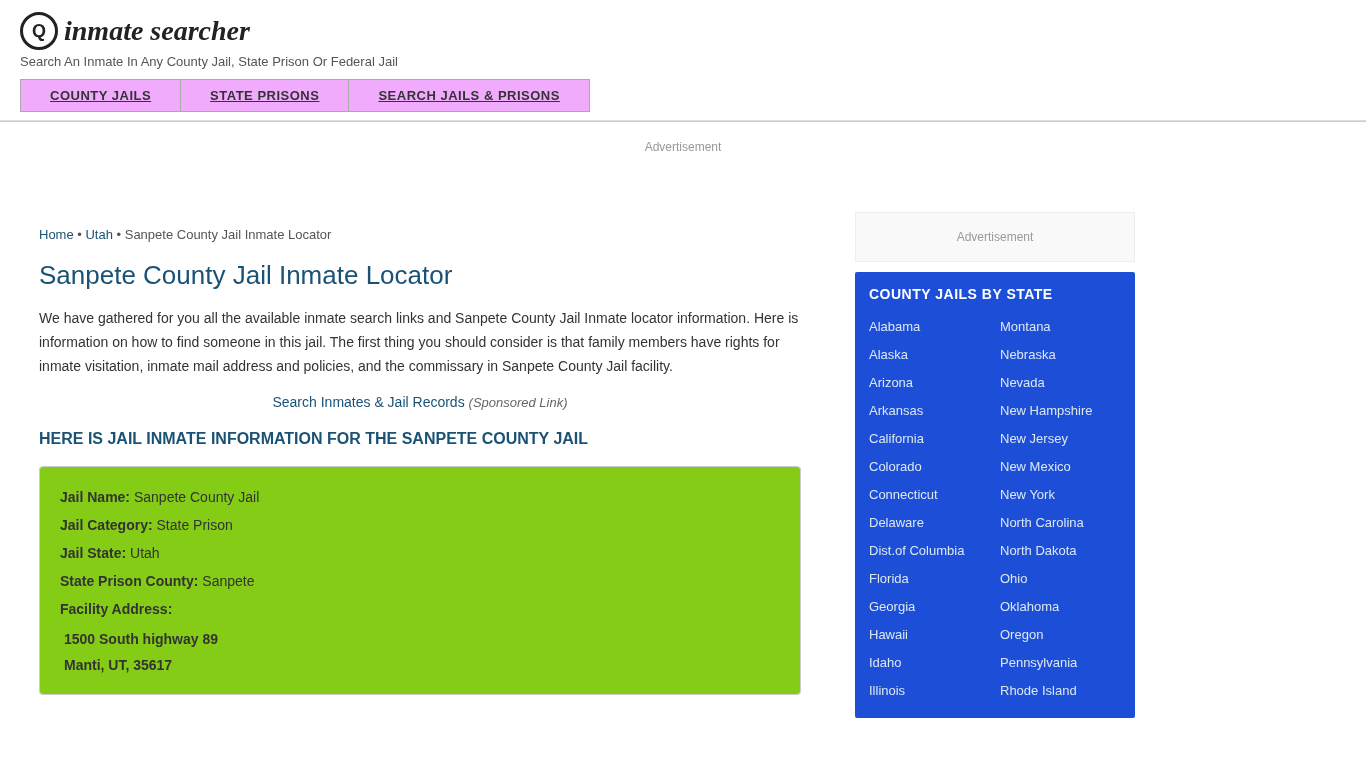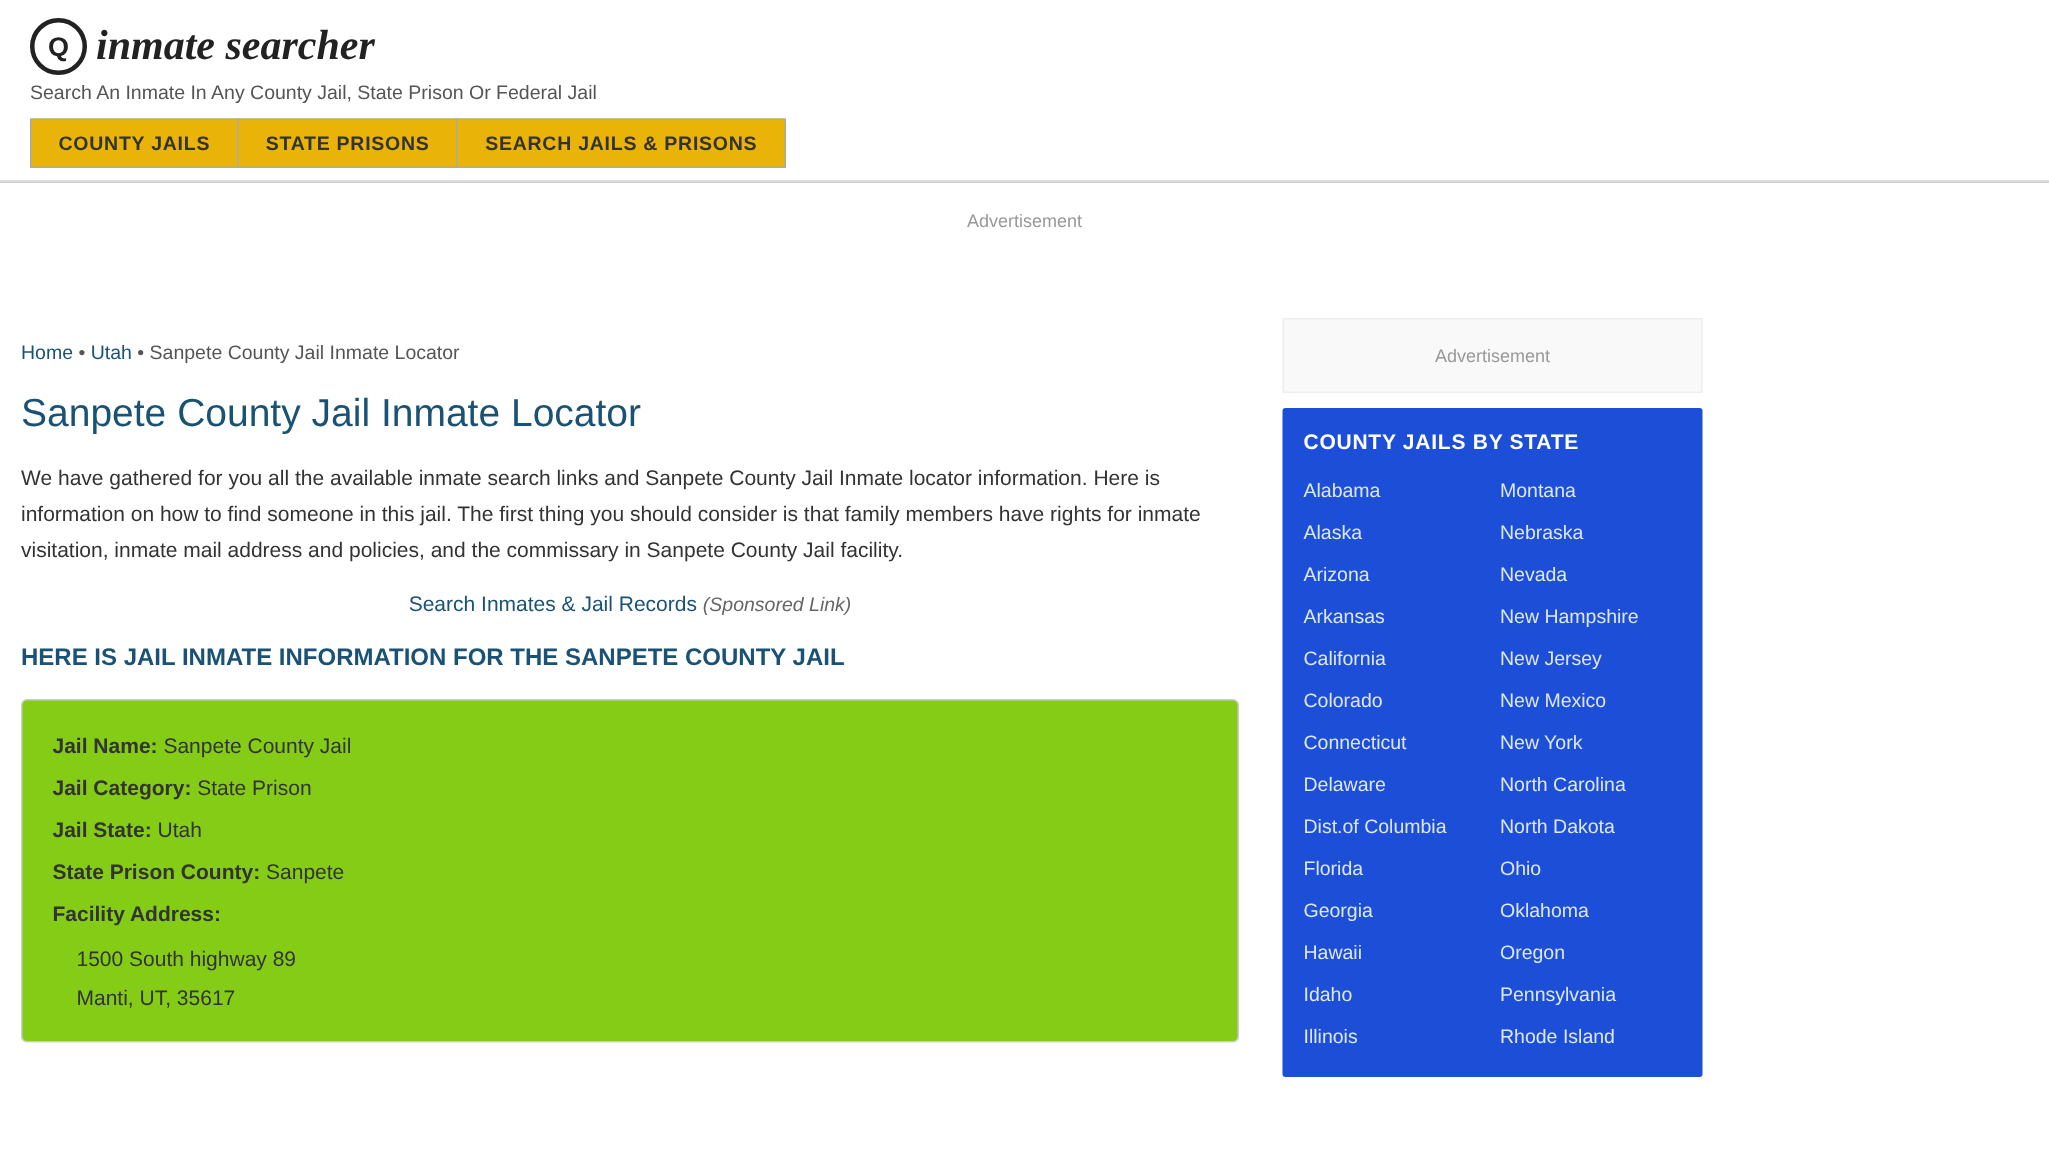--- a/index.html
+++ b/index.html
@@ -9,36 +9,37 @@
     #header { padding: 12px 20px 8px 20px; border-bottom: 1px solid #ddd; }
     #logo-area { display: flex; align-items: center; gap: 6px; margin-bottom: 4px; }
     #logo-icon { width: 38px; height: 38px; border-radius: 50%; border: 3px solid #222; display: flex; align-items: center; justify-content: center; font-size: 18px; font-weight: bold; color: #222; background: #fff; }
     #logo-text { font-size: 28px; font-weight: bold; font-style: italic; color: #222; font-family: Georgia, serif; }
     #tagline { font-size: 13px; color: #555; margin-bottom: 10px; }
 
     
     #nav { display: flex; gap: 0; margin-bottom: 0; }
     .nav-btn {
       border: 1px solid #aaa;
-      padding: 8px 18px;
+      padding: 8px 29px;
       font-size: 13px;
       font-weight: bold;
       color: #333;
-      background: #eab308;
+      background: #f0abfc;
       cursor: pointer;
       letter-spacing: 0.5px;
       margin-right: -1px;
+      text-decoration: underline;
     }
 
     
     #main-divider { height: 1px; background: #ccc; margin-top: 0; }
 
     
     #content-area { display: flex; padding: 0; }
-    #main-content { flex: 1; padding: 15px 14px; max-width: 840px; }
+    #main-content { flex: 1; padding: 15px 39px; max-width: 840px; }
     #sidebar { width: 310px; min-width: 310px; padding: 10px 15px; }
 
     
     .ad-placeholder { text-align: center; color: #999; font-size: 12px; padding: 8px; margin: 10px 0; min-height: 60px; }
 
     
     #breadcrumb { font-size: 13px; color: #555; margin-bottom: 18px; margin-top: 10px; }
     #breadcrumb a { color: #1a5276; text-decoration: none; }
 
     
@@ -52,21 +53,21 @@
     #sponsored-link a { color: #1a5276; font-weight: normal; font-size: 14px; text-decoration: none; }
     #sponsored-link .sponsored-note { color: #666; font-style: italic; font-size: 13px; }
 
     
     #section-heading { color: #1a5276; font-weight: bold; font-size: 16px; margin-bottom: 18px; text-transform: uppercase; }
 
     
     #info-box { border: 1px solid #ccc; border-radius: 4px; padding: 16px 20px; background: #84cc16; font-size: 14px; line-height: 2; }
     #info-box .field-label { font-weight: bold; }
     #info-box .field-value { font-weight: normal; }
-    #address-block { margin-top: 4px; margin-left: 16px; font-weight: normal; line-height: 1.8; }
+    #address-block { margin-top: 4px; margin-left: 4px; font-weight: bold; line-height: 1.8; }
 
     
     #county-jails-box { background: #1d4ed8; color: #fff; border-radius: 2px; padding: 14px; }
     #county-jails-title { font-size: 14px; font-weight: bold; color: #fff; margin-bottom: 12px; letter-spacing: 0.5px; }
     #states-grid { display: grid; grid-template-columns: 1fr 1fr; gap: 2px 10px; }
     .state-link { color: #dce8f0; font-size: 13px; text-decoration: none; line-height: 2; display: block; }
 
     .ad-top { text-align: center; color: #999; font-size: 12px; padding: 6px; background: #f9f9f9; border: 1px solid #eee; margin-bottom: 10px; min-height: 50px; display: flex; align-items: center; justify-content: center; }
   </style>
 </head>

